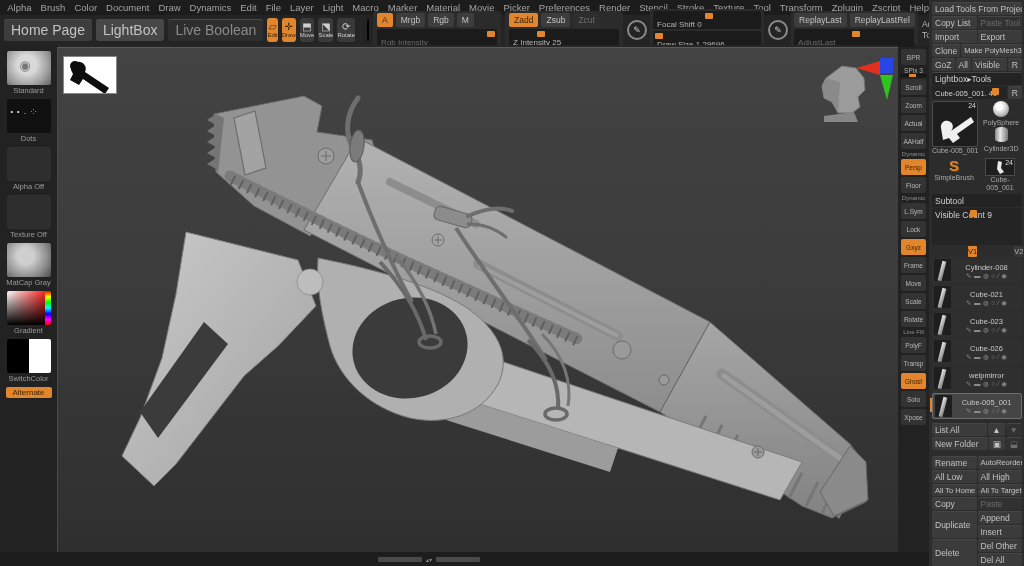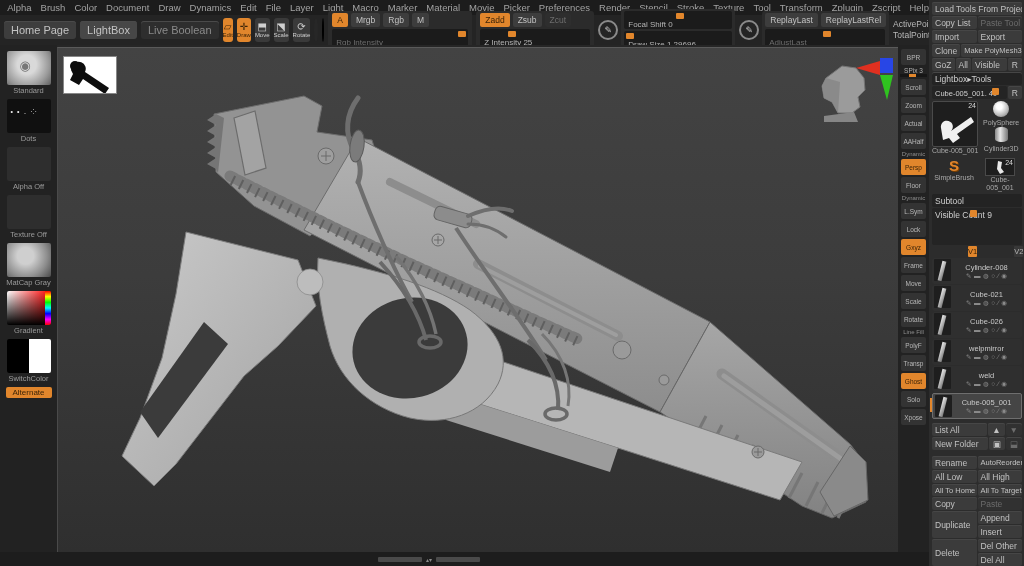--- a/index.html
+++ b/index.html
@@ -10,21 +10,21 @@
 
   
   .menubar { height:15px; background:#1c1c1c; display:flex; align-items:center;
     gap:9px; padding-left:6px; font-size:9.5px; color:#a3a3a3; flex:none;justify-content:flex-end; }
   .menubar span { cursor:default; white-space:nowrap; }
 
   
   .toolbar { height:30px; background:#242424; display:flex; align-items:center;
     gap:4px; padding:0 4px; flex:none; font-size:9px; }
   .tb-btn { background:#3d3d3d; color:#c3c3c3; border-radius:3px; padding:3px 7px;
-    font-size:11px; white-space:nowrap; box-shadow:inset 0 1px 0 #4a4a4a; }
+    font-size:14px; white-space:nowrap; box-shadow:inset 0 1px 0 #4a4a4a; }
   .tb-btn.lit { background:#474747; }
   .tb-btn.dim { background:#2e2e2e; color:#8a8a8a; }
   .icon-btn { width:24px; height:24px; border-radius:3px; background:#3a3a3a;
     display:flex; flex-direction:column; align-items:center; justify-content:center;
     font-size:6px; color:#cfcfcf; gap:1px; }
   .icon-btn .gl { font-size:10px; line-height:9px; }
   .icon-btn.orange { background:#e1862c; color:#3c2408; }
   .circle-btn { width:24px; height:24px; border-radius:50%;
     background:radial-gradient(circle at 45% 40%, #9a5c20 0 40%, #5c3812 85%);
     border:2px solid #272727; }
@@ -210,21 +210,21 @@
         </div>
       <div class="circle-btn"></div>
       <div class="sphere-btn"></div>
       <div class="grp">
         <div class="grp-row">
           <div class="mini-btn on">A</div>
           <div class="mini-btn">Mrgb</div>
           <div class="mini-btn">Rgb</div>
           <div class="mini-btn">M</div>
         </div>
-        <div class="slider dim" style="width:136px"><span>Rgb Intensity</span><span class="tick" style="right:2px"></span></div>
+        <div class="slider dim" style="width:120px"><span>Rgb Intensity</span><span class="tick" style="right:2px"></span></div>
       </div>
       <div class="grp">
         <div class="grp-row">
           <div class="mini-btn on">Zadd</div>
           <div class="mini-btn">Zsub</div>
           <div class="mini-btn dis">Zcut</div>
         </div>
         <div class="slider" style="width:110px"><span>Z Intensity 25</span><span class="tick" style="left:28px"></span></div>
       </div>
       <div class="grp-row" style="gap:3px">
@@ -531,49 +531,49 @@
               <span>◍</span>
               <span>○</span>
               <span>∕</span>
               <span>◉</span>
             </div>
           </div>
         </div>
         <div class="st-item">
           <div class="st-thumb"></div>
           <div class="st-right">
+            <div class="st-name">Cube-023</div>
+            <div class="st-icons">
+              <span>✎</span>
+              <span>▬</span>
+              <span>◍</span>
+              <span>○</span>
+              <span>∕</span>
+              <span>◉</span>
+            </div>
+          </div>
+        </div>
+        <div class="st-item">
+          <div class="st-thumb"></div>
+          <div class="st-right">
             <div class="st-name">Cube-026</div>
             <div class="st-icons">
               <span>✎</span>
               <span>▬</span>
               <span>◍</span>
               <span>○</span>
               <span>∕</span>
               <span>◉</span>
             </div>
           </div>
         </div>
         <div class="st-item">
           <div class="st-thumb"></div>
           <div class="st-right">
             <div class="st-name">welpmirror</div>
-            <div class="st-icons">
-              <span>✎</span>
-              <span>▬</span>
-              <span>◍</span>
-              <span>○</span>
-              <span>∕</span>
-              <span>◉</span>
-            </div>
-          </div>
-        </div>
-        <div class="st-item">
-          <div class="st-thumb"></div>
-          <div class="st-right">
-            <div class="st-name">weld</div>
             <div class="st-icons">
               <span>✎</span>
               <span>▬</span>
               <span>◍</span>
               <span>○</span>
               <span>∕</span>
               <span>◉</span>
             </div>
           </div>
         </div>

